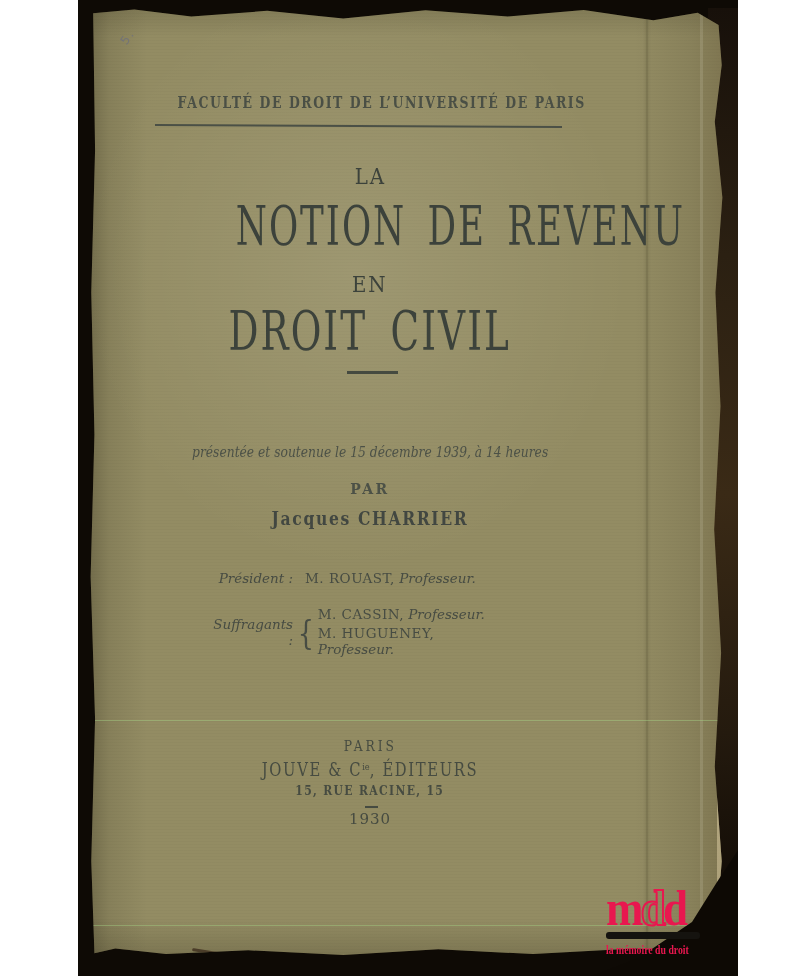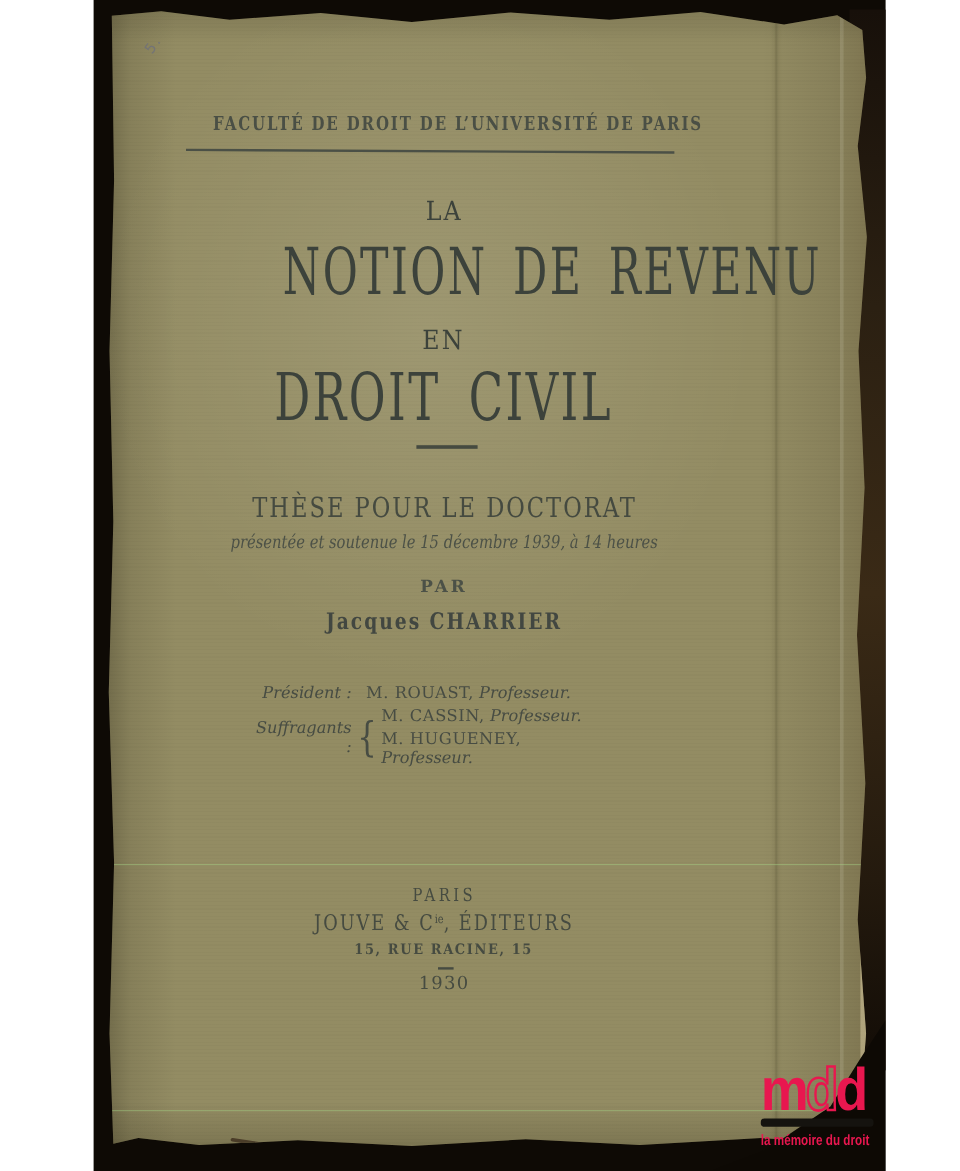--- a/index.html
+++ b/index.html
@@ -74,38 +74,38 @@
   .author > span{transform:scaleX(.82);}
 
   .jury{position:absolute;left:123px;top:562px;width:300px;font-size:13.5px;color:#474c43;}
   .jury-row{display:flex;align-items:center;}
   .jury-label{width:80px;text-align:right;font-style:italic;flex:none;}
   .jury-sep{width:12px;flex:none;}
   .jury-name{letter-spacing:.5px;}
   .jury-role{font-style:italic;}
   .brace{font-size:34px;font-weight:400;line-height:1;transform:scaleX(.75);margin:0 1px 0 2px;color:#474c43;}
   .jury-stack{display:flex;flex-direction:column;gap:3px;}
-  .jury-row.first{margin-bottom:3px;}
+  .jury-row.first{margin-bottom:20px;}
 
   .city{top:731px;font-size:15px;letter-spacing:3.5px;color:#464b41;}
   .city > span{transform:scaleX(.82);}
   .publisher{top:753px;font-size:18px;letter-spacing:2px;color:#464b41;}
   .publisher > span{transform:scaleX(.82);}
   .publisher sup{font-size:10px;vertical-align:6px;letter-spacing:0;}
   .address{top:777px;font-size:12px;font-weight:700;letter-spacing:1.5px;color:#464b41;}
   .address > span{transform:scaleX(.9);}
   .idash{position:absolute;left:275px;top:798px;width:13px;height:2px;background:#464b41;}
   .year{top:804px;font-size:15px;letter-spacing:1px;color:#464b41;}
 
   .corner-shadow{
     position:absolute;left:0;top:0;width:660px;height:976px;z-index:3;
     background:linear-gradient(200deg,#1b130a, #0d0904 70%);
     clip-path:polygon(660px 850px, 660px 976px, 512px 976px, 562px 957px, 614px 922px, 639px 882px);
   }
-  .watermark{position:absolute;left:556px;top:886px;width:100px;z-index:4;font-family:Liberation Sans, sans-serif;}
+  .watermark{position:absolute;left:528px;top:886px;width:100px;z-index:4;font-family:Liberation Serif, serif;}
   .wm-letters{font-size:50px;font-weight:700;line-height:44px;letter-spacing:-3px;color:var(--accent,#e8174f);transform:scaleX(.9);transform-origin:0 50%;white-space:nowrap;}
   .wm-d-outline{color:transparent;-webkit-text-stroke:2.2px var(--accent,#e8174f);}
   .wm-bar{width:94px;height:7px;background:#15130f;border-radius:3px;margin-top:2px;}
   .wm-tagline{margin-top:4px;font-size:12.5px;font-weight:700;color:var(--accent,#e8174f);transform:scaleX(.78);transform-origin:0 50%;white-space:nowrap;}
 </style>
 </head>
 <body>
 
 <div class="photo">
   <div class="edge-strip"></div>
@@ -122,21 +122,20 @@
 
     <div class="cline faculty"><span>FACULTÉ DE DROIT DE L’UNIVERSITÉ DE PARIS</span></div>
     <div class="hrule"></div>
 
     <div class="cline t-la"><span>LA</span></div>
     <div class="cline t-main"><span>NOTION DE REVENU</span></div>
     <div class="cline t-en"><span>EN</span></div>
     <div class="cline t-civil"><span>DROIT CIVIL</span></div>
     <div class="tdash"></div>
 
-    <div class="cline thesis"><span>THÈSE POUR LE DOCTORAT</span></div>
     <div class="cline defense"><span>présentée et soutenue le 15 décembre 1939, à 14 heures</span></div>
     <div class="cline par"><span>PAR</span></div>
     <div class="cline author"><span>Jacques CHARRIER</span></div>
 
     <div class="jury">
       <div class="jury-row first">
         <span class="jury-label">Président :</span>
         <span class="jury-sep"></span>
         <span>
           <span class="jury-name">M. ROUAST,</span>

